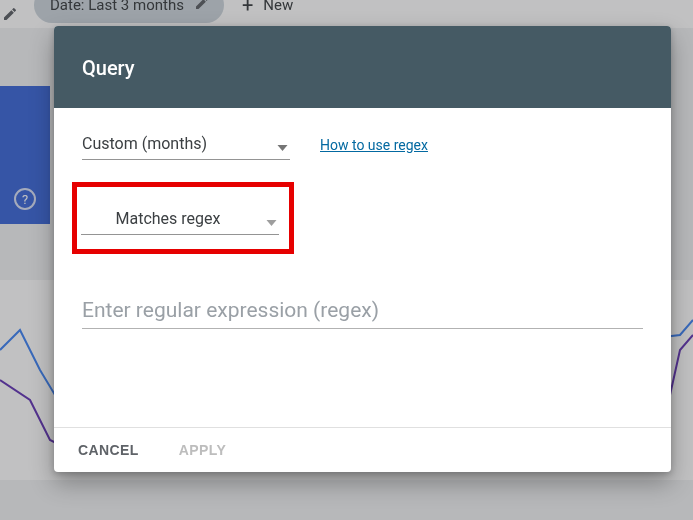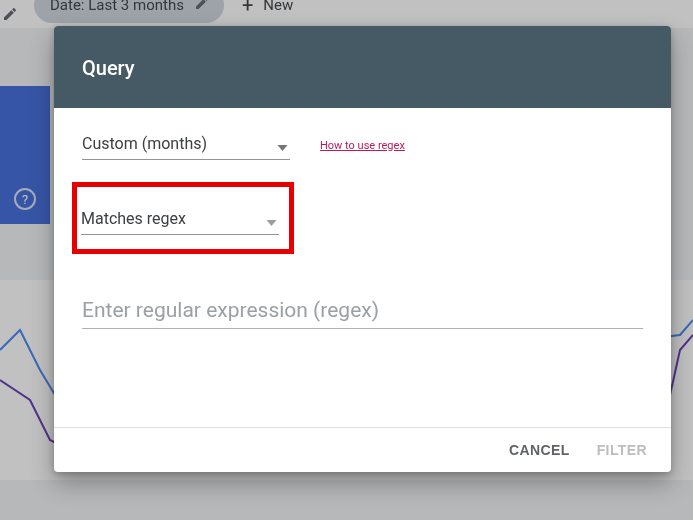--- a/index.html
+++ b/index.html
@@ -20,27 +20,27 @@
     .dlg-header { background: #455a64; color: #fff; padding: 30px 28px 0 28px; }
     .dlg-title { font-size: 20px; font-weight: 500; margin-bottom: 28px; }
     .dlg-tabs { display: flex; }
     .dlg-tab { flex: 0 0 auto; width: 200px; text-align: center; font-size: 14px; font-weight: 700; letter-spacing: 0.5px; padding: 14px 0; color: rgba(255,255,255,0.62); cursor: pointer; }
     .dlg-tab.active { color: #fff; border-bottom: 3px solid #fff; }
     .dlg-body { padding: 22px 28px 10px 28px; flex: 1; display: flex; flex-direction: column; }
     .row1 { display: flex; align-items: center; gap: 30px; margin-bottom: 36px; }
     .select { border: none; border-bottom: 1px solid rgba(0,0,0,0.42); background: transparent; font-size: 16px; font-family: inherit; color: #3c4043; padding: 4px 24px 6px 0; cursor: pointer; position: relative; min-width: 208px; appearance: none; }
     .select-wrap { position: relative; display: inline-block; }
     .select-caret { position: absolute; right: 2px; top: 6px; pointer-events: none; color: #757575; }
-    .helplink { font-size: 11px; color: #be185d; text-decoration: underline; cursor: pointer; }
+    .helplink { font-size: 14px; color: #0369a1; text-decoration: underline; cursor: pointer; }
     .row2 { margin-bottom: 24px; }
-    .row2 .select { min-width: 198px; }
+    .row2 .select { min-width: 198px; text-align: center; }
     .highlight-box { border: 5px solid #e60000; padding: 18px 10px 14px 4px; display: inline-block; position: relative; top: -14px; left: -10px; }
     .regex-input { width: 100%; border: none; border-bottom: 1px solid rgba(0,0,0,0.3); font-size: 21px; font-family: inherit; padding: 6px 0; outline: none; color: #3c4043; }
     .regex-input::placeholder { color: #9aa0a6; }
-    .dlg-footer { border-top: 1px solid #e0e0e0; padding: 14px 24px; display: flex; justify-content: flex-end; gap: 27px; }
+    .dlg-footer { border-top: 1px solid #e0e0e0; padding: 14px 24px; display: flex; gap: 40px; }
     .btn-flat { background: none; border: none; font-size: 14px; font-weight: 600; letter-spacing: 0.4px; color: #5f6368; cursor: pointer; }
     .btn-flat.disabled { color: #bdbdbd; cursor: default; }
     svg.caret { width: 11px; height: 6px; }
     svg.pen-svg { width: 16px; height: 16px; }
   </style>
 </head>
 <body>
 
 <div class="bg">
   <div class="bg-top">
@@ -102,15 +102,15 @@
           </span>
         </span>
       </span>
     </div>
     <div>
       <input class="regex-input" type="text" placeholder="Enter regular expression (regex)" style="">
     </div>
   </div>
   <div class="dlg-footer">
     <button class="btn-flat">CANCEL</button>
-    <button class="btn-flat disabled">FILTER</button>
+    <button class="btn-flat disabled">APPLY</button>
   </div>
 </div>
 
 </body></html>

